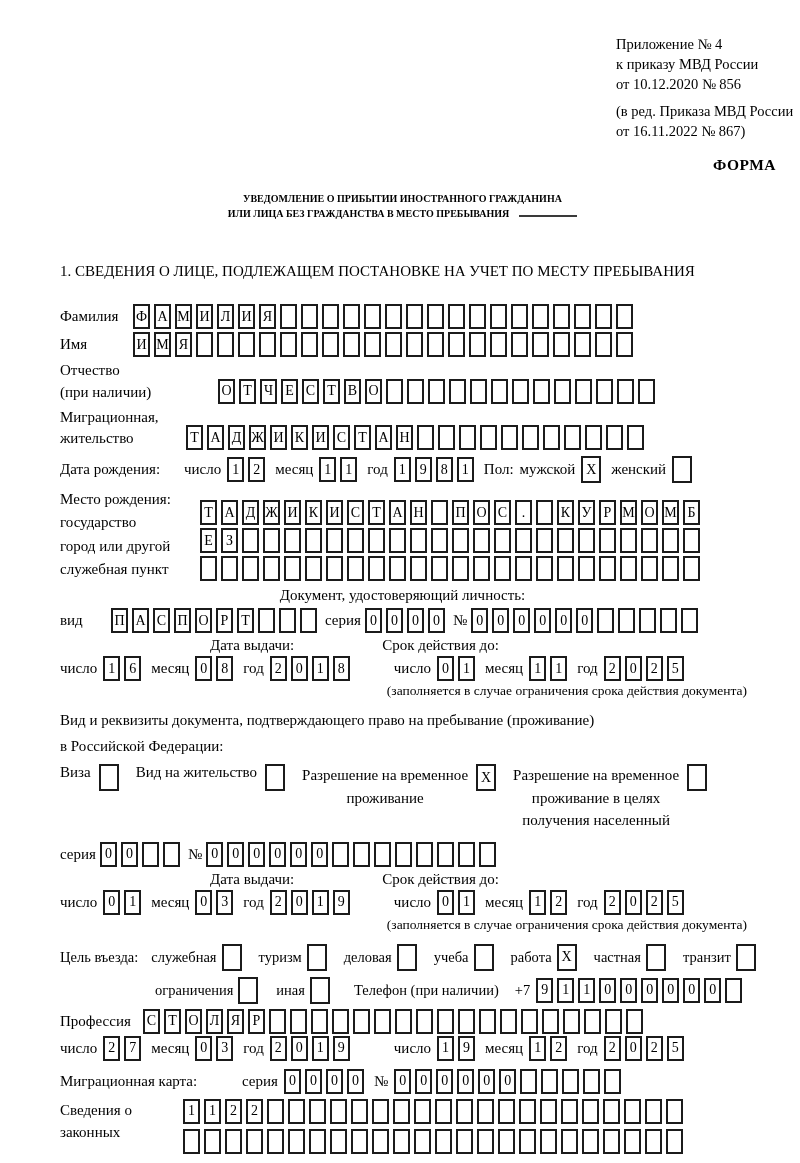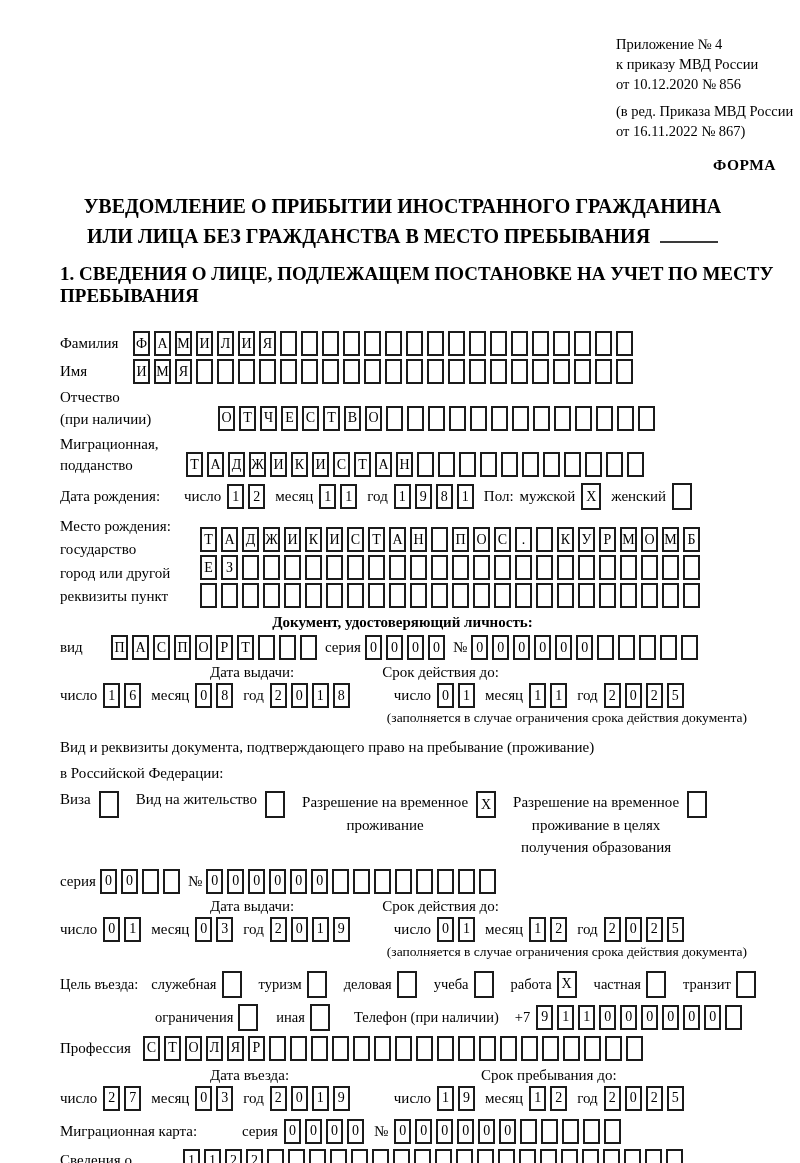--- a/index.html
+++ b/index.html
@@ -8,42 +8,42 @@
     width:800px; height:1163px; overflow:hidden;
     background:#ffffff; color:#000;
     font-family:"Liberation Serif", serif; font-size:15px;
   }
   .content { padding:34px 0 0 60px; }
 
   .hdr { margin-left:556px; line-height:1.38; font-size:14.5px; white-space:nowrap; }
   .hdr-gap { height:7px; }
   .forma { text-align:right; padding-right:24px; font-weight:bold; margin-top:15px; font-size:15.5px; letter-spacing:.5px; }
 
-  .title { text-align:center; margin:17px 55px 0 0; font-weight:bold; font-size:20px; line-height:1.5; }
+  .title { text-align:center; margin:17px 55px 0 0; font-weight:bold; font-size:10px; line-height:1.5; }
   .tunder { display:inline-block; width:58px; border-bottom:2px solid #3a3a3a; margin-left:10px; }
 
-  .sec { margin-top:12px; font-weight:bold; font-size:19px; }
+  .sec { margin-top:42px; font-weight:normal; font-size:15px; }
 
   .row { display:flex; align-items:center; gap:6px; margin-top:3px; }
   .row.top { align-items:flex-end; }
   .row.tight { gap:4px; }
   .label { flex:none; }
   .lw47{width:47px}.lw67{width:67px}.lw77{width:77px}.lw120{width:120px}
   .lw134{width:134px}.lw152{width:152px}.lw176{width:176px}
   .two-line { line-height:1.45; }
 
   .cells { display:flex; flex:none; }
   .cell {
     flex:none; display:inline-flex; align-items:center; justify-content:center;
     width:17px; height:25px; border:2px solid #1b1b1b; margin-right:4px;
     font-size:14px; background:#fff;
   }
   .cbx .cell { width:20px; height:27px; }
 
-  .center-head { text-align:center; font-weight:bold; margin:6px 55px 0 0; }
+  .center-head { text-align:center; font-weight:normal; margin:6px 55px 0 0; }
 
   .dhead { display:flex; margin-top:4px; }
   .dhead .h1 { margin-left:150px; }
   .dhead .h2 { margin-left:88px; }
   .dhead .h2b { margin-left:192px; }
   .drow { display:flex; align-items:center; margin-top:2px; }
   .dgroup { display:flex; align-items:center; gap:6px; }
   .g2 { margin-left:40px; }
   .note { text-align:right; padding-right:53px; font-size:13.5px; margin-top:2px; }
 
@@ -176,21 +176,21 @@
         <span class="cell"></span>
         <span class="cell"></span>
         <span class="cell"></span>
         <span class="cell"></span>
       </span>
   </div>
 
   <div class="row top">
     <span class="label lw120 two-line">
       <span>Миграционная,</span><br>
-      <span>подданство</span>
+      <span>жительство</span>
     </span>
     <span class="cells">
         <span class="cell">Т</span>
         <span class="cell">А</span>
         <span class="cell">Д</span>
         <span class="cell">Ж</span>
         <span class="cell">И</span>
         <span class="cell">К</span>
         <span class="cell">И</span>
         <span class="cell">С</span>
@@ -239,21 +239,21 @@
     <span class="cells cbx">
         <span class="cell"></span>
       </span>
   </div>
 
   <div class="row top" style="margin-top:5px">
     <span class="label lw134" style="line-height:1.55">
       <span>Место рождения:</span><br>
       <span>государство</span><br>
       <span>город или другой</span><br>
-      <span>реквизиты пункт</span>
+      <span>служебная пункт</span>
     </span>
     <span>
       <span class="cells" style="margin-bottom:3px">
           <span class="cell">Т</span>
           <span class="cell">А</span>
           <span class="cell">Д</span>
           <span class="cell">Ж</span>
           <span class="cell">И</span>
           <span class="cell">К</span>
           <span class="cell">И</span>
@@ -439,21 +439,21 @@
         <span>проживание</span>
       </span>
       <span class="cells cbx">
           <span class="cell">X</span>
         </span>
     </span>
     <span class="pitem">
       <span class="plabel">
         <span>Разрешение на временное</span><br>
         <span>проживание в целях</span><br>
-        <span>получения образования</span>
+        <span>получения населенный</span>
       </span>
       <span class="cells cbx">
           <span class="cell"></span>
         </span>
     </span>
   </div>
 
   <div class="row tight" style="margin-top:10px">
     <span>серия</span>
     <span class="cells">
@@ -625,24 +625,20 @@
         <span class="cell"></span>
         <span class="cell"></span>
         <span class="cell"></span>
         <span class="cell"></span>
         <span class="cell"></span>
         <span class="cell"></span>
         <span class="cell"></span>
       </span>
   </div>
 
-  <div class="dhead" style="margin-top:6px">
-    <span class="h1">Дата въезда:</span>
-    <span class="h2b">Срок пребывания до:</span>
-  </div>
   <div class="drow">
     <span class="dgroup">
       <span>число</span>
       <span class="cells">
           <span class="cell">2</span>
           <span class="cell">7</span>
         </span>
       <span>месяц</span>
       <span class="cells">
           <span class="cell">0</span>

